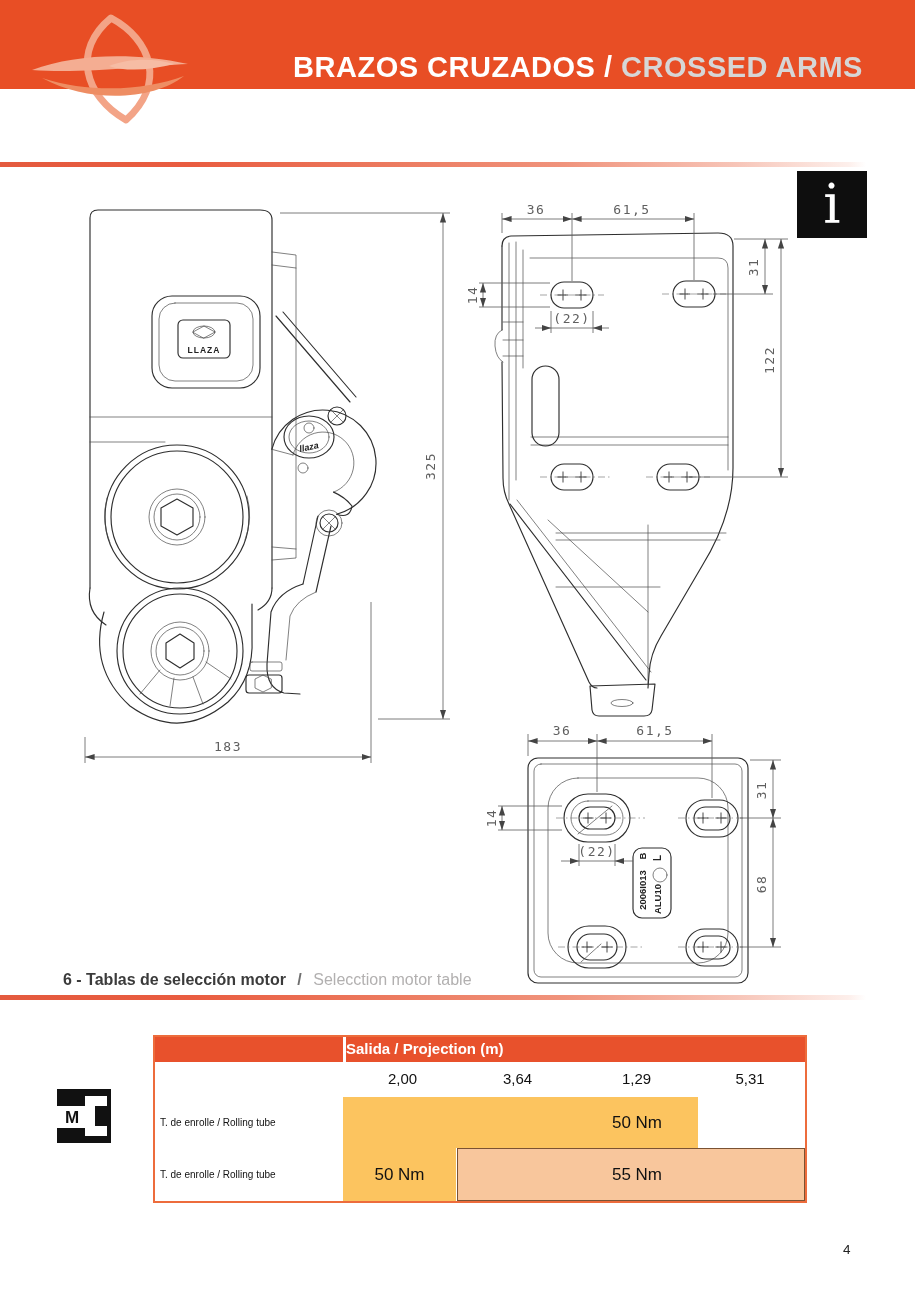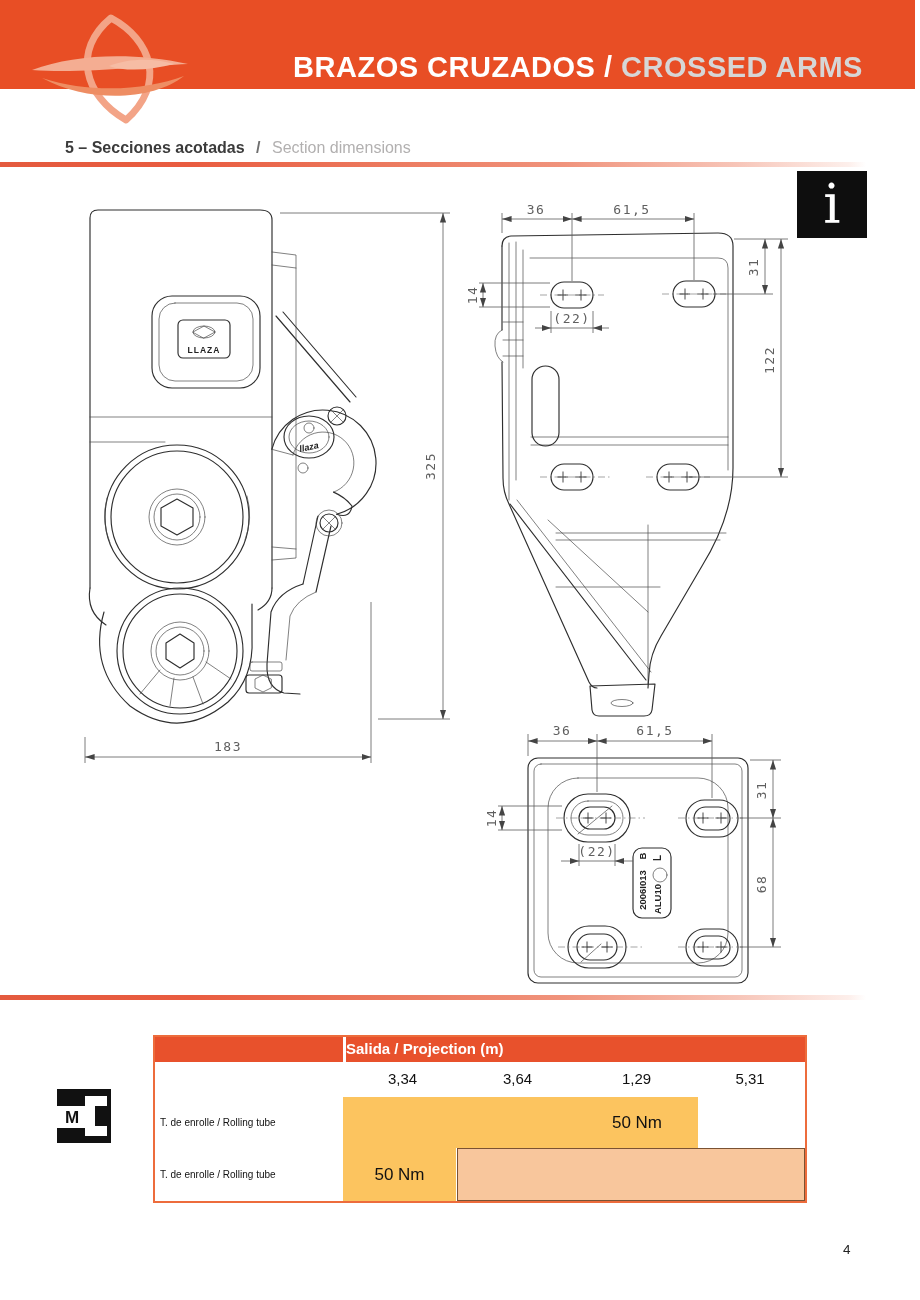--- a/index.html
+++ b/index.html
@@ -62,25 +62,20 @@
   <svg class="logo-svg" width="180" height="125" viewBox="0 0 180 125">
     <path d="M97,12 C138,34 152,78 112,114 C70,90 58,44 97,12 Z" fill="none" stroke="#F3A487" stroke-width="7" stroke-linejoin="round"></path>
     <path d="M18,64 C62,48 118,46 174,58 C132,60 66,68 18,64 Z" fill="#F4AD92"></path>
     <path d="M28,72 C78,88 132,84 170,70 C140,94 76,98 28,72 Z" fill="#EE8D63"></path>
     <path d="M95,60 C115,52 140,52 160,58 C138,64 112,66 95,60 Z" fill="#F6BCA4"></path>
   </svg>
   <div class="banner-title">
     <span class="t1">BRAZOS CRUZADOS /</span><span class="t2"> CROSSED ARMS</span>
   </div>
 
-  <div class="sec-head" id="sec5">
-    <span class="sec-es">5 – Secciones acotadas</span>
-    <span class="sec-sep">/</span>
-    <span class="sec-en">Section dimensions</span>
-  </div>
   <div class="divider" id="div5"></div>
 
   <div class="info">
     <span>i</span>
   </div>
 
   <svg class="draw" width="920" height="1300" viewBox="0 0 920 1300">
     <defs>
       <marker id="aE" markerWidth="10" markerHeight="8" refX="9.3" refY="4" orient="auto" markerUnits="userSpaceOnUse">
         <path d="M0,0.9 L9.5,4 L0,7.1 Z" fill="#444"></path>
@@ -296,44 +291,50 @@
       <text class="dt" x="496" y="818" text-anchor="middle" transform="rotate(-90 496 818)">14</text>
       <line class="dl" x1="579" y1="844" x2="579" y2="866"></line>
       <line class="dl" x1="615" y1="844" x2="615" y2="866"></line>
       <line class="dl" x1="579" y1="861" x2="615" y2="861"></line>
       <line class="dl" x1="561" y1="861" x2="579" y2="861" marker-end="url(#aE)"></line>
       <line class="dl" x1="633" y1="861" x2="615" y2="861" marker-end="url(#aE)"></line>
       <text class="dt" x="597" y="856" text-anchor="middle">(22)</text>
     </g>
   </svg>
 
+  <div class="sec-head" id="sec6">
+    <span class="sec-es">6 - Tablas de selección motor</span>
+    <span class="sec-sep">/</span>
+    <span class="sec-en">Selecction motor table</span>
+  </div>
   <div class="divider" id="div6"></div>
 
   <svg style="position:absolute;left:57px;top:1089px" width="54" height="54" viewBox="0 0 54 54">
     <rect width="54" height="54" fill="#111"></rect>
     <rect x="0" y="17" width="34" height="22" fill="#fff"></rect>
     <path d="M28,7 L50,7 L50,17 L38,17 L38,37 L50,37 L50,47 L28,47 Z" fill="#fff"></path>
     <text x="8" y="34" font-size="17" font-weight="bold" fill="#111" font-family="Liberation Sans, sans-serif">M</text>
   </svg>
 
   <div class="tb-h-left"></div>
   <div class="tb-h-right">
     <span>Salida  / Projection   (m)</span>
   </div>
-  <div class="tb-col" style="left:343px">3,34</div>
+  <div class="tb-col" style="left:343px">2,00</div>
   <div class="tb-col" style="left:458px">3,64</div>
   <div class="tb-col" style="left:577px">1,29</div>
   <div class="tb-col" style="left:693px;width:114px">5,31</div>
 
   <div class="band band-y1"></div>
   <div class="band band-y2"></div>
   <div class="band band-p"></div>
 
   <div class="tb-label" style="top:1097px;height:51px">T. de enrolle  / Rolling tube</div>
   <div class="tb-label" style="top:1148px;height:53px">T. de enrolle  / Rolling tube</div>
 
   <div class="tb-val" style="left:577px;top:1097px;width:120px;height:51px">50 Nm</div>
   <div class="tb-val" style="left:343px;top:1148px;width:113px;height:53px">50 Nm</div>
+  <div class="tb-val" style="left:577px;top:1148px;width:120px;height:53px">55 Nm</div>
 
   <div class="tb-border"></div>
 
   <div class="pagenum">4</div>
 </div>
 
 </body></html>

